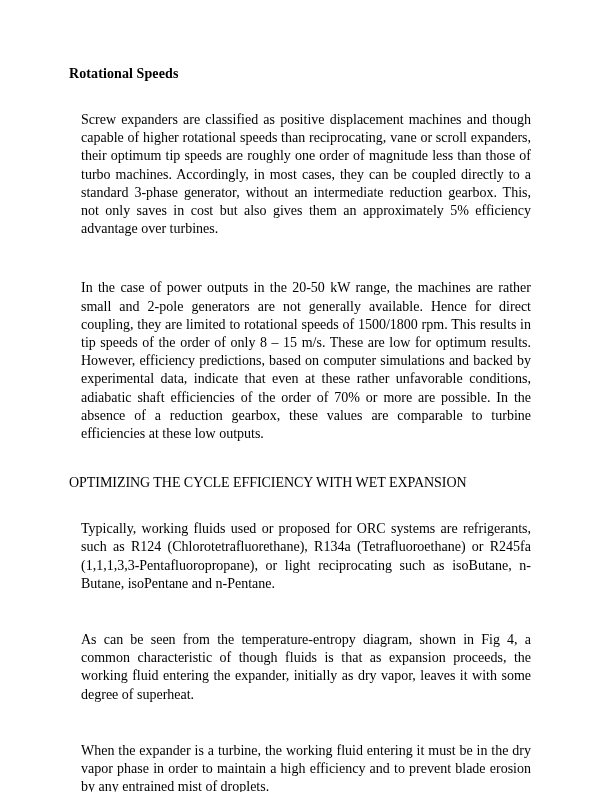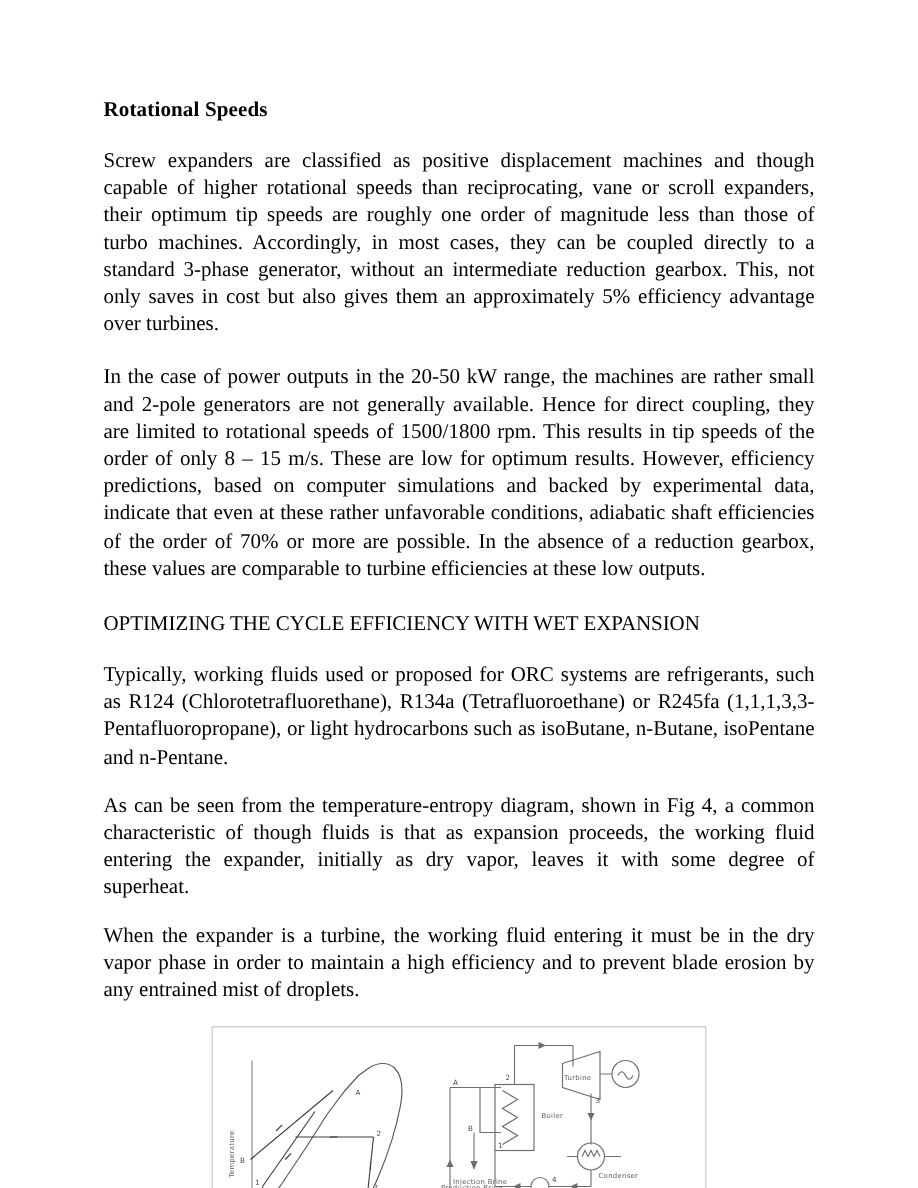--- a/index.html
+++ b/index.html
@@ -38,21 +38,21 @@
     font-size: 10.5pt;
     font-weight: normal;
     margin: 0;
     line-height: 1.15;
     letter-spacing: -0.05px;
   }
   p.body-text {
     font-size: 10.5pt;
     line-height: 1.30;
     text-align: justify;
-    margin: 0;
+    margin: 12px;
     text-justify: inter-word;
     hyphens: none;
   }
   .gap-sm { height: 14px; }
   .gap-md { height: 17px; }
   .gap-lg { height: 20px; }
 
   
   .figure-wrap {
     margin-top: 14px;
@@ -106,21 +106,21 @@
     <div class="gap-md"></div>
 
     <p class="body-text">In the case of power outputs in the 20-50 kW range, the machines are rather small and 2-pole generators are not generally available. Hence for direct coupling, they are limited to rotational speeds of 1500/1800 rpm. This results in tip speeds of the order of only 8 – 15 m/s. These are low for optimum results. However, efficiency predictions, based on computer simulations and backed by experimental data, indicate that even at these rather unfavorable conditions, adiabatic shaft efficiencies of the order of 70% or more are possible. In the absence of a reduction gearbox, these values are comparable to turbine efficiencies at these low outputs.</p>
 
     <div class="gap-lg"></div>
 
     <h2 class="major-heading">OPTIMIZING THE CYCLE EFFICIENCY WITH WET EXPANSION</h2>
 
     <div class="gap-md"></div>
 
-    <p class="body-text">Typically, working fluids used or proposed for ORC systems are refrigerants, such as R124 (Chlorotetrafluorethane), R134a (Tetrafluoroethane) or R245fa (1,1,1,3,3-Pentafluoropropane), or light hydrocarbons such as isoButane, n-Butane, isoPentane and n-Pentane.</p>
+    <p class="body-text">Typically, working fluids used or proposed for ORC systems are refrigerants, such as R124 (Chlorotetrafluorethane), R134a (Tetrafluoroethane) or R245fa (1,1,1,3,3-Pentafluoropropane), or light reciprocating such as isoButane, n-Butane, isoPentane and n-Pentane.</p>
 
     <div class="gap-sm"></div>
 
     <p class="body-text">As can be seen from the temperature-entropy diagram, shown in Fig 4, a common characteristic of though fluids is that as expansion proceeds, the working fluid entering the expander, initially as dry vapor, leaves it with some degree of superheat.</p>
 
     <div class="gap-sm"></div>
 
     <p class="body-text">When the expander is a turbine, the working fluid entering it must be in the dry vapor phase in order to maintain a high efficiency and to prevent blade erosion by any entrained mist of droplets.</p>
 
     <div class="figure-wrap">

